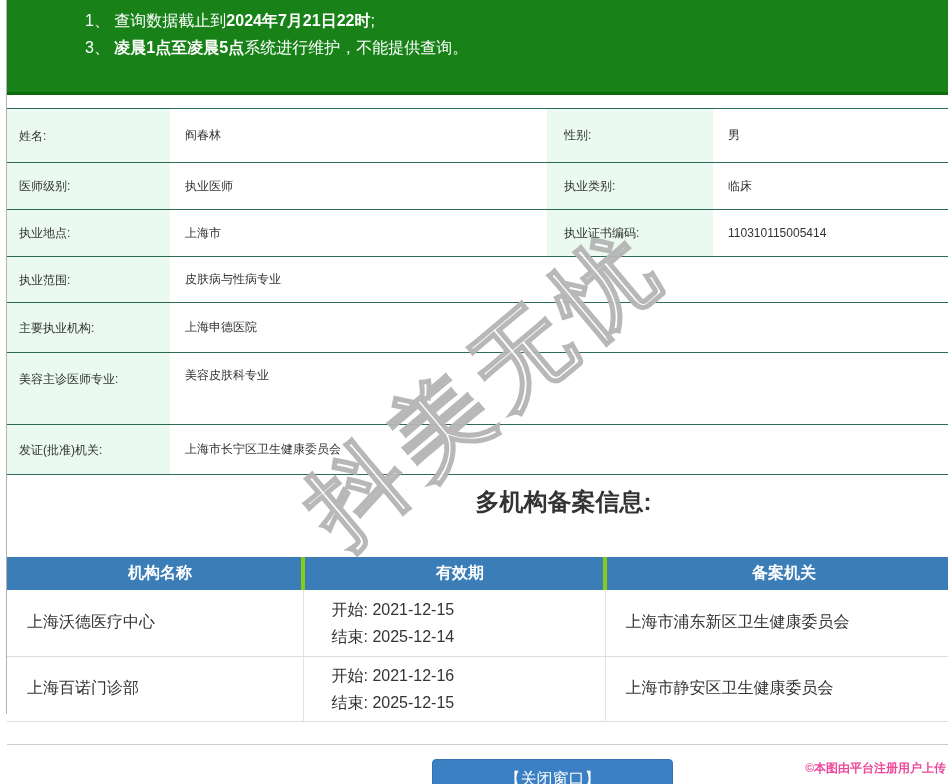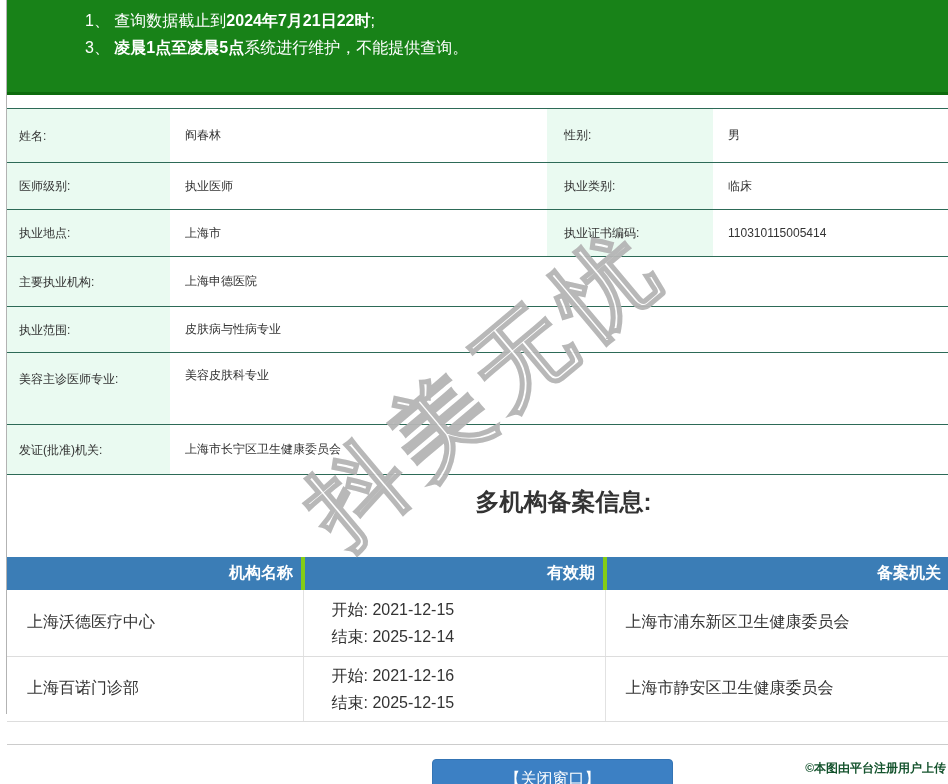--- a/index.html
+++ b/index.html
@@ -27,37 +27,37 @@
   tr.two-line td { vertical-align:top; padding-top:14px; }
 
   
   .section-title { margin-top:16px; height:22px; line-height:22px;
                    padding-left:172px; text-align:center;
                    font-size:24px; font-weight:700; color:#333; }
 
   
   table.org { width:100%; border-collapse:collapse; table-layout:fixed;
               margin-top:44px; font-size:16px; }
-  table.org th { background:#3b7db6; color:#fff; font-weight:700; text-align:right;
+  table.org th { background:#3b7db6; color:#fff; font-weight:700; text-align:center;
                  height:33px; padding:0 8px 0 20px; }
   table.org th + th { border-left:4px solid #84cc16; }
   table.org td { border-bottom:1px solid #ddd; vertical-align:middle;
                  padding:0 8px 0 20px; }
   table.org td + td { border-left:1px solid #e2e2e2; }
   td.validity { padding-left:15px; }
   .v-line { line-height:27px;margin-left:8px; }
 
   
   .footer { border-top:1px solid #ccc; margin-top:22px; padding-top:14px;
             text-align:center; padding-left:150px; }
   .close-btn { display:inline-block; background:#3c80c4; border:1px solid #3474b4;
                border-radius:4px; color:#fff; font-size:16px; font-family:inherit;
                width:241px; height:40px; line-height:38px; cursor:pointer; }
   .copyright { position:absolute; right:2px; top:760px; font-size:12px;
-               font-weight:700; color:#14532d; white-space:nowrap;
+               font-weight:700; color:#ec4899; white-space:nowrap;
                text-shadow:-1px -1px 0 #fff,1px -1px 0 #fff,-1px 1px 0 #fff,1px 1px 0 #fff; }
 
   
   .watermark { position:absolute; left:266px; top:343px; width:416px; height:95px;
                transform:rotate(-40deg); transform-origin:center center;
                font-size:95px; font-weight:700; letter-spacing:12px; line-height:95px;
                color:#fff; -webkit-text-stroke:2px #b5b5b5;
                text-shadow:0 0 1px #b5b5b5; opacity:.95;
                pointer-events:none; z-index:5; white-space:nowrap; }
 </style>
@@ -90,27 +90,27 @@
       <td class="val">执业医师</td>
       <td class="lab2">执业类别:</td>
       <td class="val2">临床</td>
     </tr>
     <tr style="height:47px">
       <td class="lab">执业地点:</td>
       <td class="val">上海市</td>
       <td class="lab2">执业证书编码:</td>
       <td class="val2">110310115005414</td>
     </tr>
+    <tr style="height:46px">
+      <td class="lab">执业范围:</td>
+      <td class="val" colspan="3">皮肤病与性病专业</td>
+    </tr>
     <tr style="height:50px">
       <td class="lab">主要执业机构:</td>
       <td class="val" colspan="3">上海申德医院</td>
-    </tr>
-    <tr style="height:46px">
-      <td class="lab">执业范围:</td>
-      <td class="val" colspan="3">皮肤病与性病专业</td>
     </tr>
     <tr style="height:72px" class="two-line">
       <td class="lab">美容主诊医师专业:</td>
       <td class="val" colspan="3">美容皮肤科专业</td>
     </tr>
     <tr style="height:50px">
       <td class="lab">发证(批准)机关:</td>
       <td class="val" colspan="3">上海市长宁区卫生健康委员会</td>
     </tr>
   </tbody>

